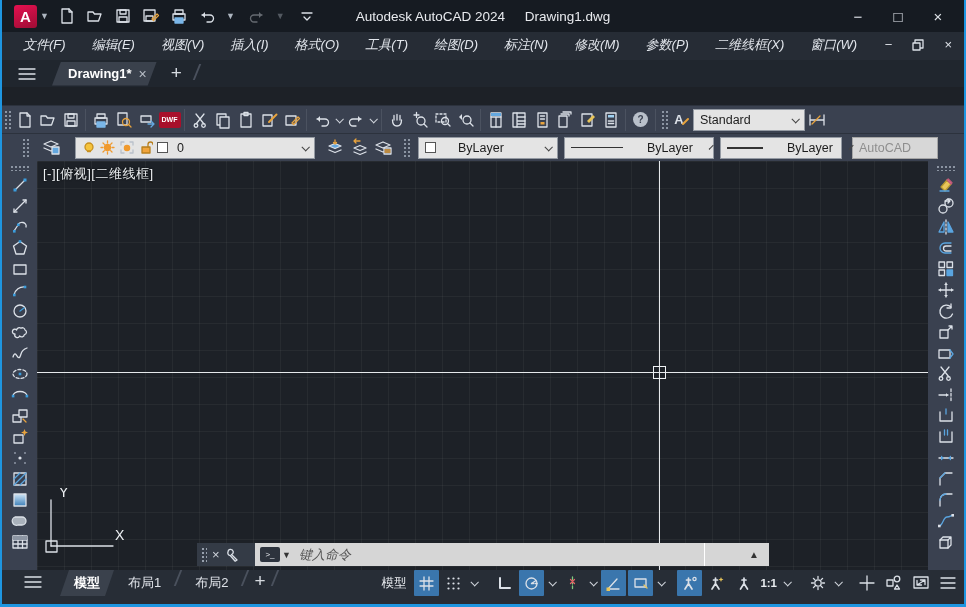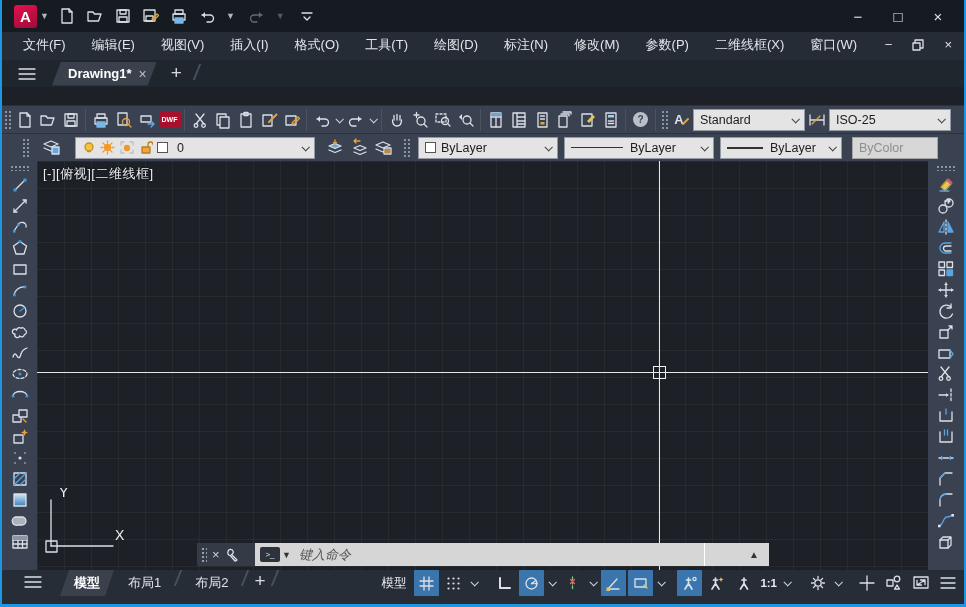--- a/index.html
+++ b/index.html
@@ -15,41 +15,41 @@
   .qbtn{width:24px;height:24px;display:flex;align-items:center;justify-content:center;}
   .dim{opacity:.4;}
   #title-text{position:absolute;left:0;right:0;text-align:center;font-size:13.5px;color:#e8eaee;pointer-events:none;}
   #title-text span{margin:0 8px;}
   .wbtns{position:absolute;right:6px;top:0;height:32px;display:flex;align-items:center;}
   .wbtn{width:40px;height:30px;display:flex;align-items:center;justify-content:center;color:#dfe3e9;font-size:15px;}
   
   #menubar{position:absolute;left:0;top:32px;width:100%;height:46px;background:#262c35;color:#e2e6ec;font-size:13px;}
   #menurow1{display:flex;align-items:center;height:25px;padding-left:8px;position:relative;}
   #menurow2{display:flex;align-items:center;height:21px;padding-left:8px;}
-  .menu-item{padding:0 13px;white-space:nowrap;}
+  .menu-item{padding:0 13px;white-space:nowrap;font-style:italic;}
   .childbtns{position:absolute;right:12px;top:0;height:25px;display:flex;align-items:center;gap:20px;color:#dfe3e9;font-size:13px;}
   
   #tabbar{position:absolute;left:0;top:60px;width:100%;height:27px;background:#20262e;display:flex;align-items:center;}
   .hamb{width:34px;height:24px;margin-left:8px;display:flex;align-items:center;justify-content:center;}
   .doc-tab{height:24px;margin-left:8px;padding:0 10px 0 16px;background:#3a414c;color:#fff;font-weight:bold;font-size:13px;
            display:flex;align-items:center;gap:7px;clip-path:polygon(9px 0,100% 0,calc(100% - 9px) 100%,0 100%);}
   .tab-close{color:#b9bfc8;font-weight:normal;font-size:14px;}
   .newtab{color:#d6dae0;font-size:19px;margin-left:14px;padding-bottom:2px;}
   .slash{width:2px;height:16px;background:#4a515d;transform:skewX(-22deg);margin:0 0 3px 14px;}
   
   .tbrow{position:absolute;left:0;width:100%;height:28px;background:#3a4150;display:flex;align-items:center;border-top:1px solid #2c323d;}
   #tb1{top:105px;} #tb2{top:133px;}
   .grip{width:7px;height:20px;margin:0 2px;background-image:radial-gradient(#8c95a3 1px,transparent 1.2px);background-size:4px 4px;}
   .sep{width:1px;height:22px;background:#2b303a;border-right:1px solid #4b5260;margin:0 3px;}
   .tbtn{width:23px;height:24px;display:flex;align-items:center;justify-content:center;flex:none;}
   .tbtn24{width:24px;height:24px;display:flex;align-items:center;justify-content:center;flex:none;}
   .drop{width:11px;height:24px;display:flex;align-items:center;justify-content:center;flex:none;}
   .chev{width:6px;height:6px;border-right:1.4px solid #cfd4db;border-bottom:1.4px solid #cfd4db;transform:rotate(45deg) translateY(-1px);}
   .chev.dk{border-color:#444;}
-  .combo{height:22px;background:#e4e4e4;border:1px solid #949aa3;color:#1d1d1d;font-size:12.5px;display:flex;align-items:center;padding:0 6px;flex:none;}
+  .combo{height:22px;background:#e4e4e4;border:1px solid #949aa3;color:#1d1d1d;font-size:12.5px;display:flex;align-items:center;padding:0 6px;flex:none;gap:17px;}
   .combo .val{flex:1;}
   .dwf-chip{width:22px;height:16px;background:#a8102b;color:#fff;font-size:7px;font-weight:bold;display:flex;align-items:center;justify-content:center;border-radius:2px;}
   .disabled-combo{background:#d7d7d7;color:#8e8e8e;border:1px solid #a6a6a6;}
   .swatch{width:11px;height:11px;background:#fff;border:1px solid #555;margin-right:5px;flex:none;}
   .ltline{flex:none;width:52px;height:1px;background:#333;margin-right:7px;}
   .lwline{flex:none;width:36px;height:2px;background:#333;margin-right:7px;}
   
   #main{position:absolute;left:0;top:161px;width:100%;height:409px;display:flex;}
   .vtb{width:35px;background:#3a4150;display:flex;flex-direction:column;align-items:center;padding-top:2px;flex:none;}
   .vtb .grip-h{width:20px;height:6px;margin:2px 0 3px;background-image:radial-gradient(#8c95a3 1px,transparent 1.2px);background-size:4px 4px;}
@@ -142,20 +142,24 @@
           </svg>
         </div>
       <div class="caret dim">▼</div>
       <div class="qbtn">
           <svg class="ic" width="14" height="14" viewBox="0 0 14 14">
             <path d="M2 4h10"></path>
             <path d="M4 8l3 3 3-3"></path>
           </svg>
         </div>
     </div>
+    <div id="title-text">
+      <span>Autodesk AutoCAD 2024</span>
+      <span>Drawing1.dwg</span>
+    </div>
     <div class="wbtns">
       <div class="wbtn">−</div>
       <div class="wbtn">□</div>
       <div class="wbtn">×</div>
     </div>
   </div>
 
   <div id="menubar">
     <div id="menurow1">
       <div class="menu-item">文件(F)</div>
@@ -377,24 +381,20 @@
     <div class="combo" style="width:112px;">
       <span class="val">Standard</span>
       <div class="chev dk"></div>
     </div>
     <div class="tbtn24">
         <svg class="ic" width="20" height="18" viewBox="0 0 20 18">
           <path d="M3 4v10M17 4v10M3 9h14"></path>
           <path d="M5 13l8-8" stroke="#e8a33d"></path>
         </svg>
       </div>
-    <div class="combo" style="width:122px;">
-      <span class="val">ISO-25</span>
-      <div class="chev dk"></div>
-    </div>
   </div>
 
   <div id="tb2" class="tbrow">
     <div style="width:18px;"></div>
     <div class="grip"></div>
     <div style="width:8px;"></div>
     <div class="tbtn24">
         <svg class="ic" width="19" height="19" viewBox="0 0 19 19">
           <path d="M2 6l7-3 7 3-7 3z"></path>
           <path d="M2 10l7 3 7-3"></path>
@@ -461,21 +461,21 @@
       <div class="chev dk"></div>
     </div>
     <div style="width:6px;"></div>
     <div class="combo" style="width:122px;">
       <span class="lwline"></span>
       <span class="val">ByLayer</span>
       <div class="chev dk"></div>
     </div>
     <div style="width:10px;"></div>
     <div class="combo disabled-combo" style="width:86px;">
-      <span class="val">ByColor</span>
+      <span class="val">AutoCAD</span>
     </div>
   </div>
 
   <div id="main">
 
     <div class="vtb">
       <div class="grip-h"></div>
       <div class="vbtn">
           <svg class="ic" width="20" height="20" viewBox="0 0 20 20">
             <line x1="5" y1="15" x2="15" y2="5"></line>

